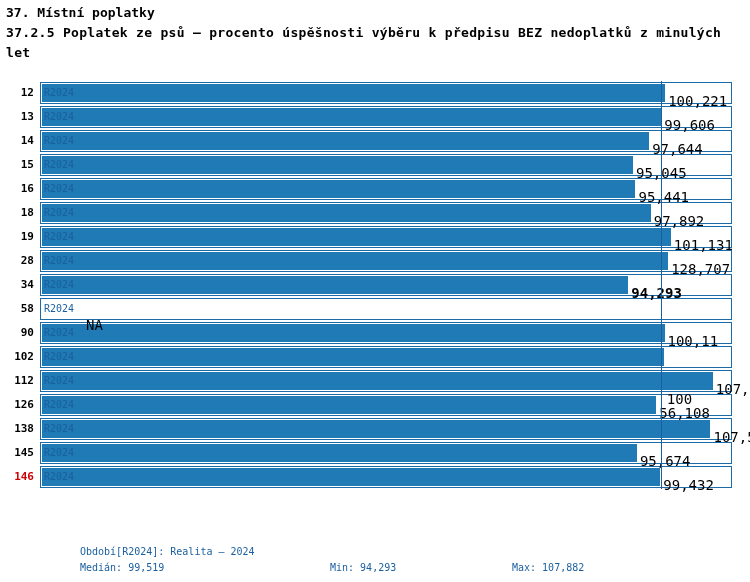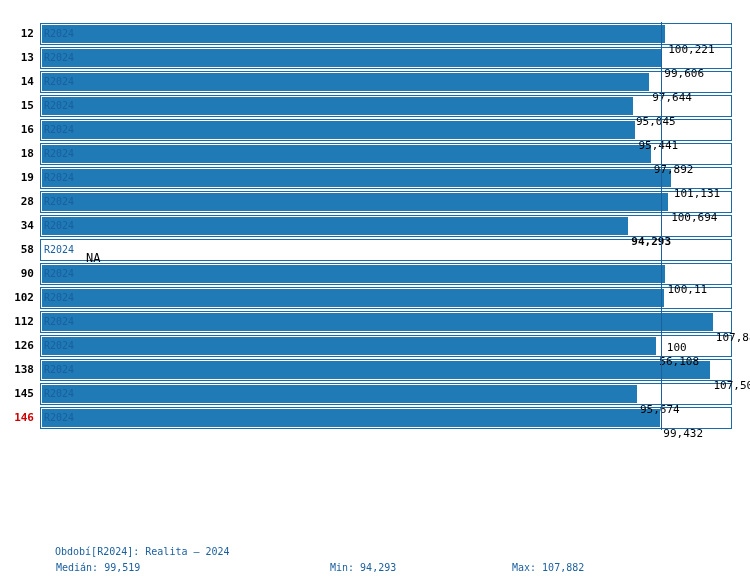--- a/index.html
+++ b/index.html
@@ -99,32 +99,32 @@
   .bar {
     position: absolute;
     left: 42px;
     top: 3px;
     height: 18px;
     background: #1f7ab5;
     z-index: 2;
   }
   .bar-value {
     position: absolute;
-    top: 16px;
-    font-size: 11px;
+    top: 8px;
+    font-size: 14px;
     line-height: 24px;
     color: #000;
     z-index: 4;
     white-space: nowrap;
   }
   .na-value {
     position: absolute;
-    top: 8px;
+    top: 16px;
     left: 86px;
-    font-size: 12px;
+    font-size: 14px;
     line-height: 24px;
     color: #000;
     z-index: 4;
   }
   .ref-line {
     position: absolute;
     top: 0;
     bottom: 0;
     width: 1px;
     background: #1a5f9e;
@@ -132,44 +132,46 @@
   }
   .footer {
     position: absolute;
     left: 0;
     right: 0;
     bottom: 6px;
     font-size: 10px;
     color: #1a5f9e;
   }
   .footer-line1 {
-    padding-left: 55px;
+    padding-left: 80px;
     line-height: 16px;
   }
   .footer-line2 {
     position: relative;
-    padding-left: 56px;
+    padding-left: 80px;
     line-height: 16px;
     height: 16px;
   }
   .f-min {
     position: absolute;
     left: 330px;
     top: 0;
   }
   .f-max {
     position: absolute;
     left: 512px;
     top: 0;
   }
 </style>
 </head>
 <body>
 
 <div class="header">
+  <div class="h-title">37. Místní poplatky</div>
+  <div class="h-sub">37.2.5 Poplatek ze psů – procento úspěšnosti výběru k předpisu BEZ nedoplatků z minulých let</div>
 </div>
 
 <div class="chart-wrap">
   <div class="axis-zero-label">0</div>
   <div class="axis-tick"></div>
   <div class="plot" id="plot">
       <div class="row">
         <div class="row-label">12</div>
         <div class="bar-cell"></div>
         <div class="bar" style="width: 623.192px;"></div>
@@ -215,21 +217,21 @@
         <div class="row-label">19</div>
         <div class="bar-cell"></div>
         <div class="bar" style="width: 628.851px;"></div>
         <div class="bar-value" style="left: 673.851px;">101,131</div>
         <div class="series-name">R2024</div>
       </div>
       <div class="row">
         <div class="row-label">28</div>
         <div class="bar-cell"></div>
         <div class="bar" style="width: 626.134px;"></div>
-        <div class="bar-value" style="left: 671.134px;">100,694</div>
+        <div class="bar-value" style="left: 671.134px;">128,707</div>
         <div class="series-name">R2024</div>
       </div>
       <div class="row">
         <div class="row-label">34</div>
         <div class="bar-cell"></div>
         <div class="bar" style="width: 586.331px;"></div>
         <div class="bar-value" style="left: 631.331px; font-weight: bold;">94,293</div>
         <div class="series-name">R2024</div>
       </div>
       <div class="row">

